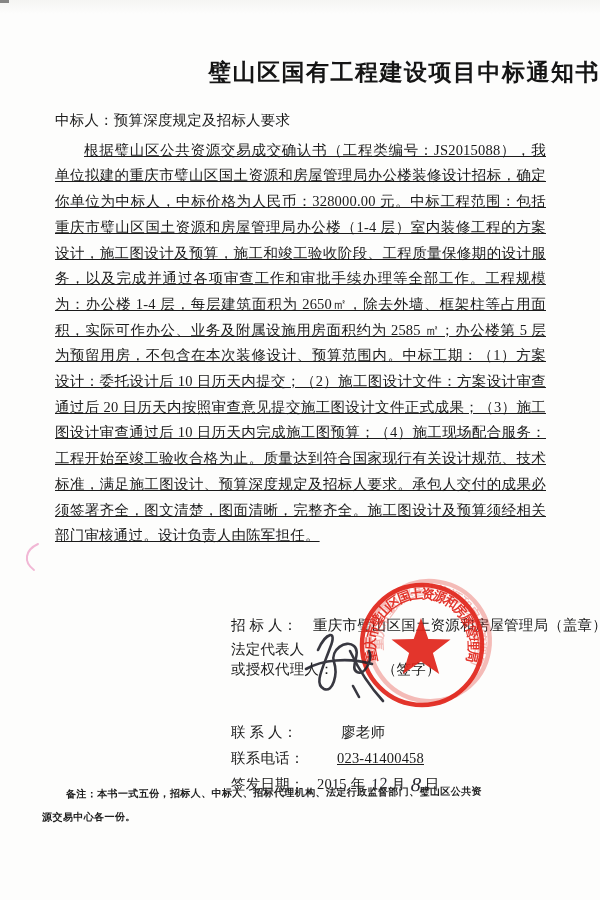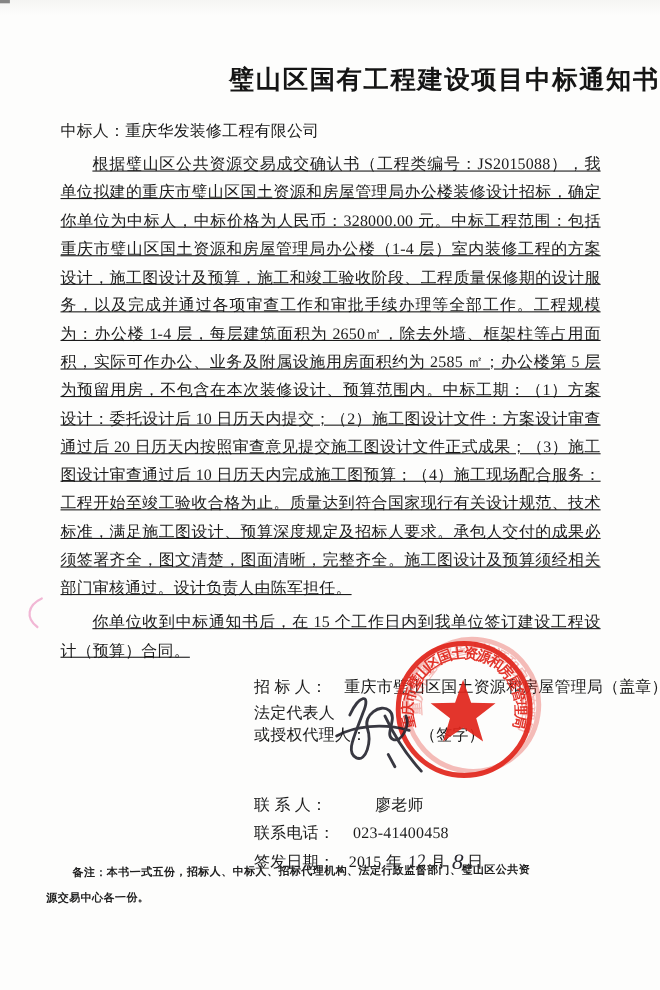--- a/index.html
+++ b/index.html
@@ -36,21 +36,21 @@
   .sig-block{
     position:absolute;left:231px;top:612px;
     font-size:14.5px;color:#1b1b1b;letter-spacing:.2px;
   }
   .sig-row{display:flex;align-items:flex-end;line-height:26px;white-space:nowrap;}
   .sig-label{display:inline-block;min-width:82px;}
   .legal-rep-row{margin-top:1px;display:flex;align-items:flex-end;}
   .legal-rep-label{line-height:20px;}
   .sign-hint{margin-left:48px;line-height:20px;}
   .val-contact{margin-left:28px;margin-top:40px;}
-  .val-phone{margin-left:8px;}
+  .val-phone{margin-left:24px;text-decoration:underline;}
   .date-parts{margin-left:4px;display:inline-flex;align-items:flex-start;}
   .date-parts span{margin-right:4px;}
   .hand{
     font-style:italic;font-weight:500;color:#26262e;
     display:inline-block;
   }
   .hand-month{font-size:16px;transform:rotate(-8deg);margin:0 1px;}
   .hand-day{font-size:20px;transform:rotate(4deg);margin:0 1px;}
   .footnote{
     position:absolute;left:42px;top:781px;width:450px;
@@ -63,23 +63,22 @@
 </head>
 <body>
 
 <div class="page">
 
   <div class="corner-speck"></div>
 
   <div class="doc-title">璧山区国有工程建设项目中标通知书</div>
 
   <div class="body-text">
-    <p class="winner-line"><span>中标人：</span><span>重庆华发装修工程有限公司</span></p>
+    <p class="winner-line"><span>中标人：</span><span>预算深度规定及招标人要求</span></p>
     <p class="para">根据璧山区公共资源交易成交确认书（工程类编号：JS2015088），我单位拟建的重庆市璧山区国土资源和房屋管理局办公楼装修设计招标，确定你单位为中标人，中标价格为人民币：328000.00 元。中标工程范围：包括重庆市璧山区国土资源和房屋管理局办公楼（1-4 层）室内装修工程的方案设计，施工图设计及预算，施工和竣工验收阶段、工程质量保修期的设计服务，以及完成并通过各项审查工作和审批手续办理等全部工作。工程规模为：办公楼 1-4 层，每层建筑面积为 2650㎡，除去外墙、框架柱等占用面积，实际可作办公、业务及附属设施用房面积约为 2585 ㎡；办公楼第 5 层为预留用房，不包含在本次装修设计、预算范围内。中标工期：（1）方案设计：委托设计后 10 日历天内提交；（2）施工图设计文件：方案设计审查通过后 20 日历天内按照审查意见提交施工图设计文件正式成果；（3）施工图设计审查通过后 10 日历天内完成施工图预算；（4）施工现场配合服务：工程开始至竣工验收合格为止。质量达到符合国家现行有关设计规范、技术标准，满足施工图设计、预算深度规定及招标人要求。承包人交付的成果必须签署齐全，图文清楚，图面清晰，完整齐全。施工图设计及预算须经相关部门审核通过。设计负责人由陈军担任。</p>
-    <p class="para gap">你单位收到中标通知书后，在 15 个工作日内到我单位签订建设工程设计（预算）合同。</p>
   </div>
 
   <div class="sig-block">
     <div class="sig-row">
       <span class="sig-label">招 标 人：</span>
         <span>重庆市璧山区国土资源和房屋管理局（盖章）</span>
     </div>
     <div class="legal-rep-row">
       <span class="legal-rep-label">
         <span>法定代表人</span><br>

